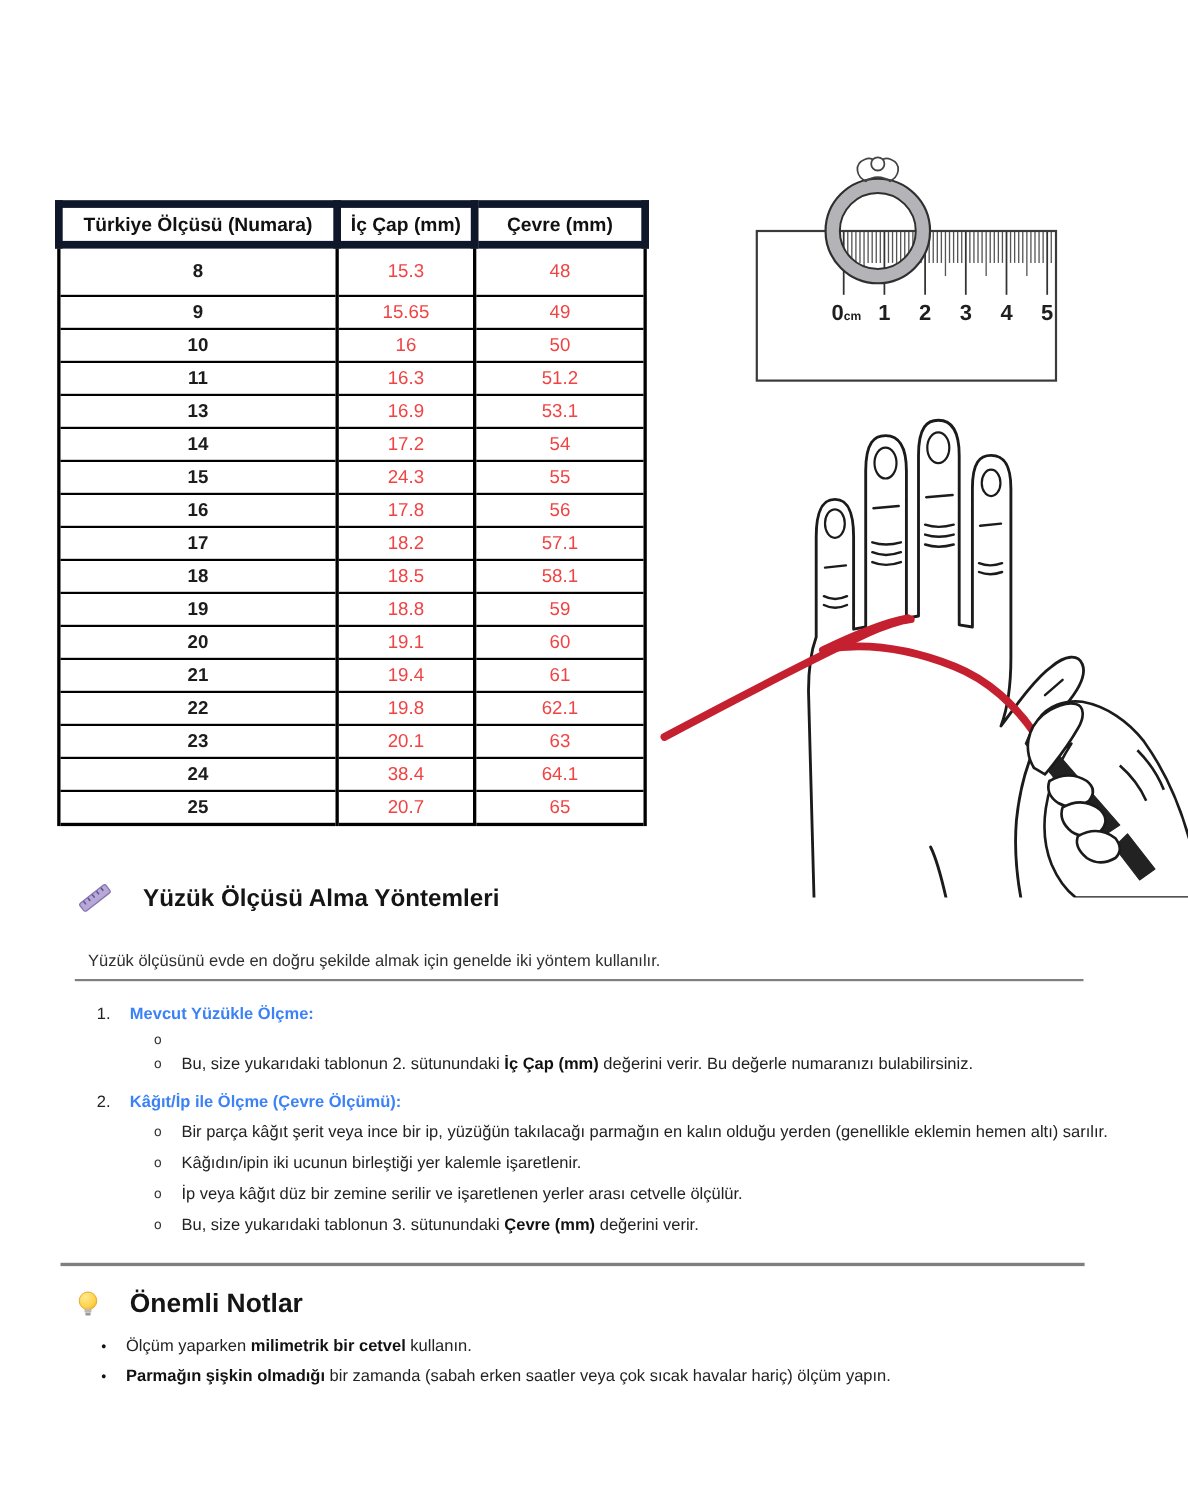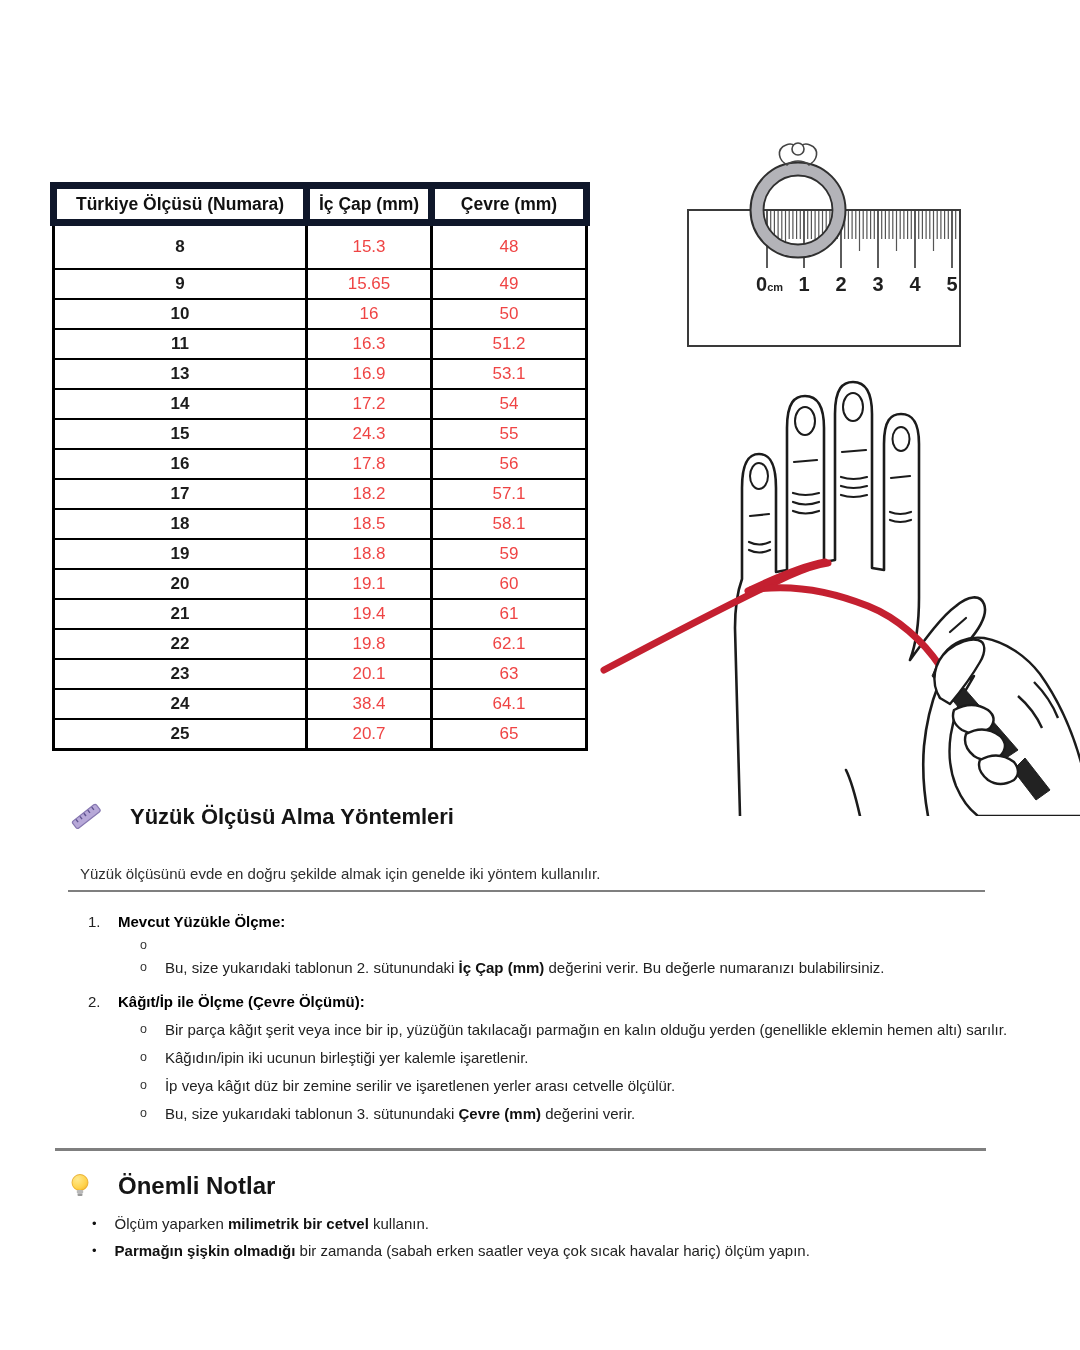--- a/index.html
+++ b/index.html
@@ -25,21 +25,21 @@
   .sec-head h2{margin:0;font-size:22px;font-weight:bold;color:#151515;}
   .sec-head.notes{left:70px;top:1172px;}
   .sec-head.notes h2{font-size:24px;}
   .intro{position:absolute;left:80px;top:850px;font-size:15px;color:#2e2e2e;}
   .divider{position:absolute;height:2px;background:#7f7f7f;}
   .div1{left:68px;top:890px;width:917px;}
   .div2{left:55px;top:1148px;width:931px;height:3px;}
   .m-item{position:absolute;left:88px;font-size:15px;color:#222;width:920px;}
   .m-item .head{display:flex;gap:14px;margin-bottom:7px;}
   .m-item .num{min-width:16px;}
-  .m-item .head b{color:#000000;}
+  .m-item .head b{color:#3b82f6;}
   .m-bullet{display:flex;gap:18px;margin-left:52px;line-height:17px;}
   .item-1 .m-bullet{margin-top:5px;}
   .item-2 .m-bullet{margin-top:11px;}
   .m-bullet .marker{font-size:12.5px;color:#333;}
   .notes-list{position:absolute;left:92px;top:1215px;width:900px;font-size:15px;}
   .n-bullet{display:flex;gap:18px;margin-bottom:10px;line-height:17px;}
   .n-bullet .marker{font-size:13px;color:#111;}
   b{font-weight:bold;color:#111;}
 </style>
 </head>

